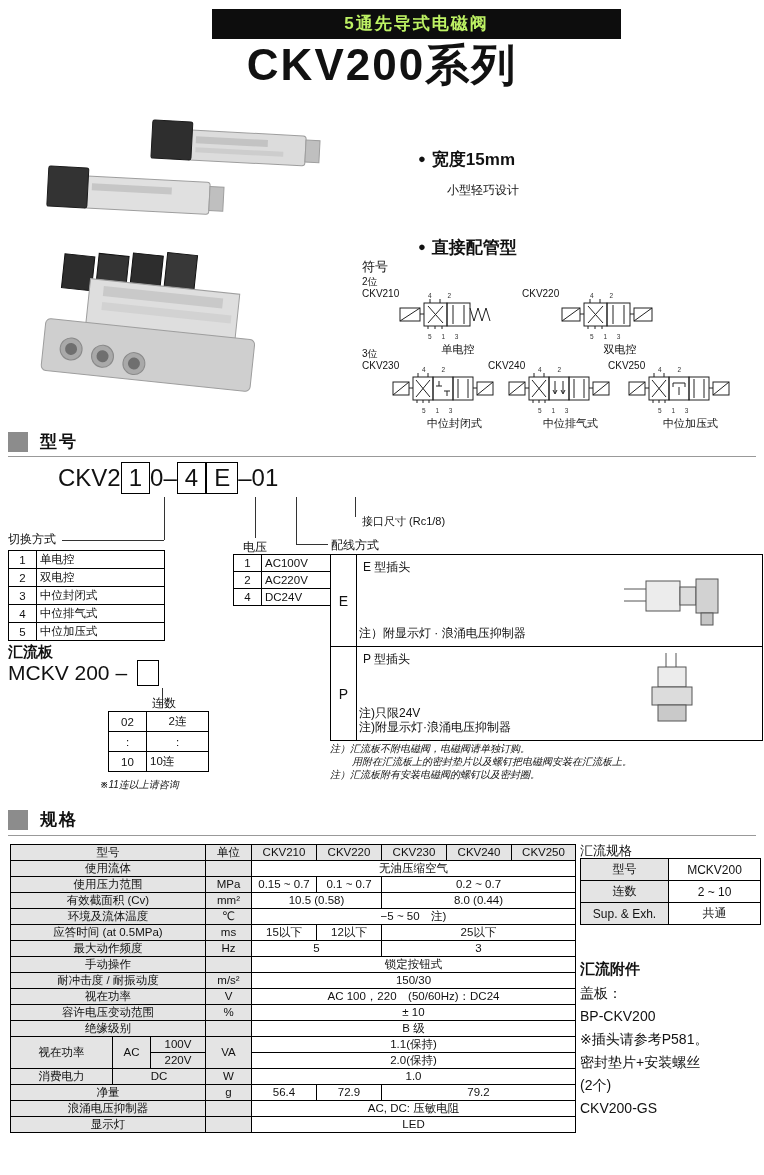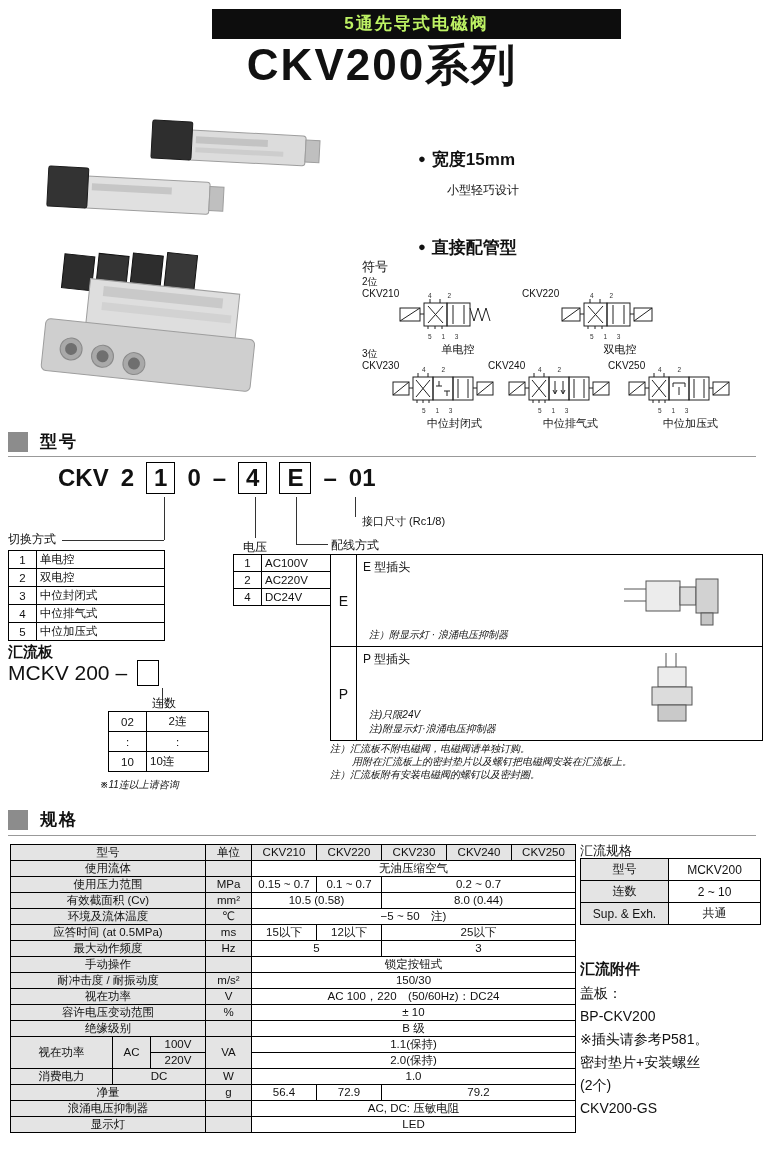--- a/index.html
+++ b/index.html
@@ -21,38 +21,38 @@
   .sym .ports { font-size:6.5px; line-height:7px; padding-left:30px; letter-spacing:7px; color:#333; }
   .sym .ports.b { letter-spacing:4px; }
   .sym .cap { font-size:11px; text-align:center; margin-top:2px; white-space:nowrap; }
   .vsym line, .vsym rect, .vsym polyline, .vsym path { stroke:#222; fill:none; stroke-width:1; }
 
   .section-header { position:absolute; left:8px; display:flex; align-items:center; gap:12px; }
   .section-marker { width:20px; height:20px; background:#8c8c8c; }
   .section-title { font-size:17px; font-weight:bold; letter-spacing:2px; }
   .sec-rule { position:absolute; left:8px; width:748px; border-top:1px solid #999; }
 
-  .model-code { position:absolute; left:58px; top:462px; display:flex; align-items:center; gap:12px;
-                font-size:24px; font-weight:700; }
+  .model-code { position:absolute; left:58px; top:462px; display:flex; align-items:center; 
+                font-size:24px; font-weight:400; }
   .model-code .boxed { border:1px solid #000; padding:1px 7px; }
 
   .vline { position:absolute; width:0; border-left:1px solid #333; }
   .hline { position:absolute; height:0; border-top:1px solid #333; }
 
   table { border-collapse:collapse; position:absolute; background:#fff; }
   td { border:1px solid #000; font-size:11.5px; padding:1px 3px; }
   .kv-table td { height:17px; }
   .kv-table .num { width:26px; text-align:center; }
   .kv-table .nm { text-align:left; }
 
   .wiring-table td { vertical-align:top; }
   .wiring-table .wkey { width:26px; text-align:center; font-size:14px; vertical-align:middle; }
   .wiring-table .wcell { position:relative; width:406px; padding:4px 6px; }
   .wname { font-size:12px; }
-  .wnote { position:absolute; left:12px; font-size:10px;font-style:italic; }
+  .wnote { position:absolute; left:2px; font-size:12px; }
   .plug-img { position:absolute; right:34px; top:4px; }
 
   .manifold-label { position:absolute; font-size:15px; font-weight:bold; }
   .mcode { position:absolute; left:8px; top:660px; display:flex; align-items:center; gap:10px; font-size:21px; }
   .mcode .mbox { width:22px; height:26px; border:1px solid #000; }
   .note10 { position:absolute; font-size:10px; line-height:13px;font-style:italic; }
   .indent { padding-left:22px; }
 
   .spec-table td { height:16px; text-align:center; line-height:13px; }
   .spec-table .lbl { background:#e4e4e4; }

